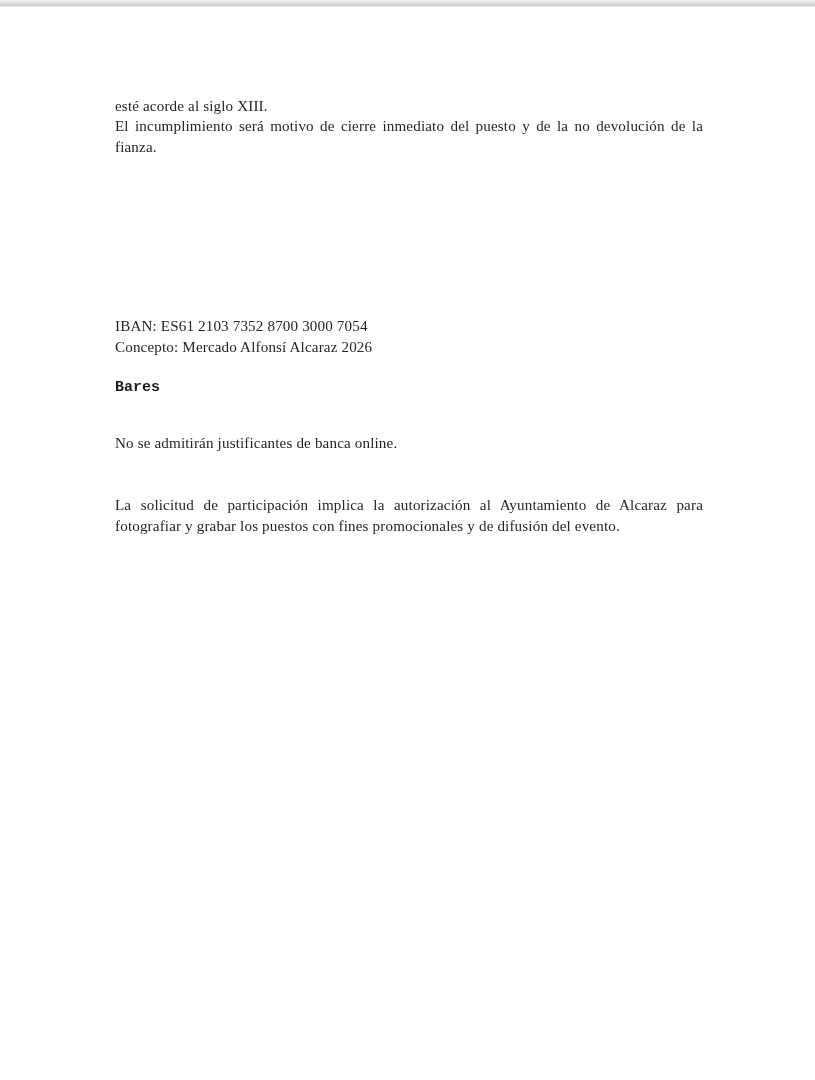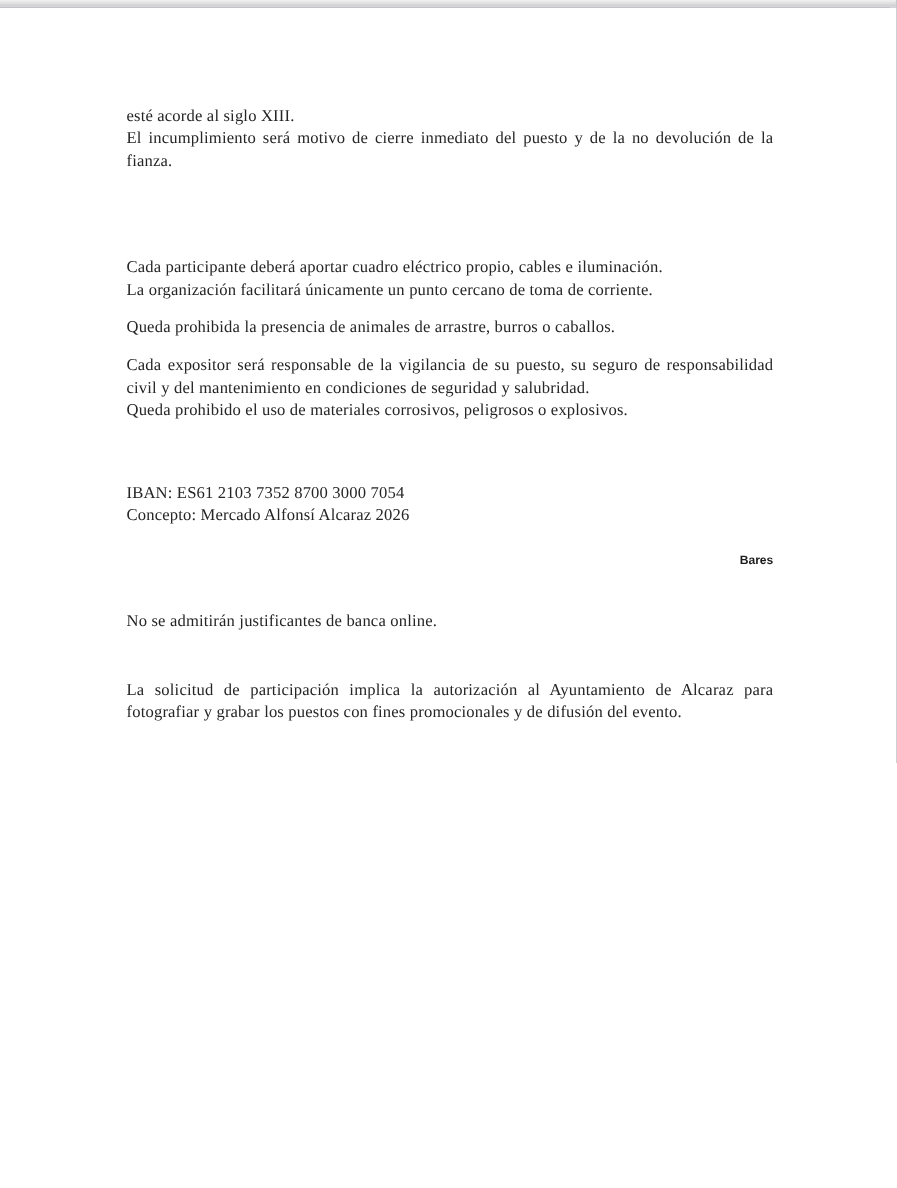--- a/index.html
+++ b/index.html
@@ -75,25 +75,24 @@
     font-weight: bold;
     font-size: 14.6px;
     line-height: 20px;
     letter-spacing: 0.005em;
   }
 
   
   .sub-heading {
     margin: 0;
     color: #1c1c1c;
-    font-family: Liberation Sans, sans-serif;
+    font-family: Liberation Mono, monospace;
     font-weight: bold;
-    font-size: 11px;
+    font-size: 15px;
     line-height: 20px;
-    text-align: right;
   }
 
   
   .gap-sm { height: 14px; }
   .gap-md { height: 21px; }
   .gap-lg { height: 26px; }
   .gap-xl { height: 29px; }
 </style>
 </head>
 <body>
@@ -109,29 +108,26 @@
       <p class="para justified">esté acorde al siglo XIII.<br>El incumplimiento será motivo de cierre inmediato del puesto y de la no devolución de la fianza.</p>
 
       <div class="gap-md"></div>
 
 
       <div class="gap-xl"></div>
 
 
       <div class="gap-lg"></div>
 
-      <p class="para">Cada participante deberá aportar cuadro eléctrico propio, cables e iluminación.<br>La organización facilitará únicamente un punto cercano de toma de corriente.</p>
 
       <div class="gap-sm"></div>
 
-      <p class="para">Queda prohibida la presencia de animales de arrastre, burros o caballos.</p>
 
       <div class="gap-sm"></div>
 
-      <p class="para justified">Cada expositor será responsable de la vigilancia de su puesto, su seguro de responsabilidad civil y del mantenimiento en condiciones de seguridad y salubridad.<br>Queda prohibido el uso de materiales corrosivos, peligrosos o explosivos.</p>
 
       <div class="gap-xl"></div>
 
 
       <div class="gap-lg"></div>
 
       <p class="para">IBAN: ES61 2103 7352 8700 3000 7054<br>Concepto: Mercado Alfonsí Alcaraz 2026</p>
 
       <div class="gap-md"></div>
 

